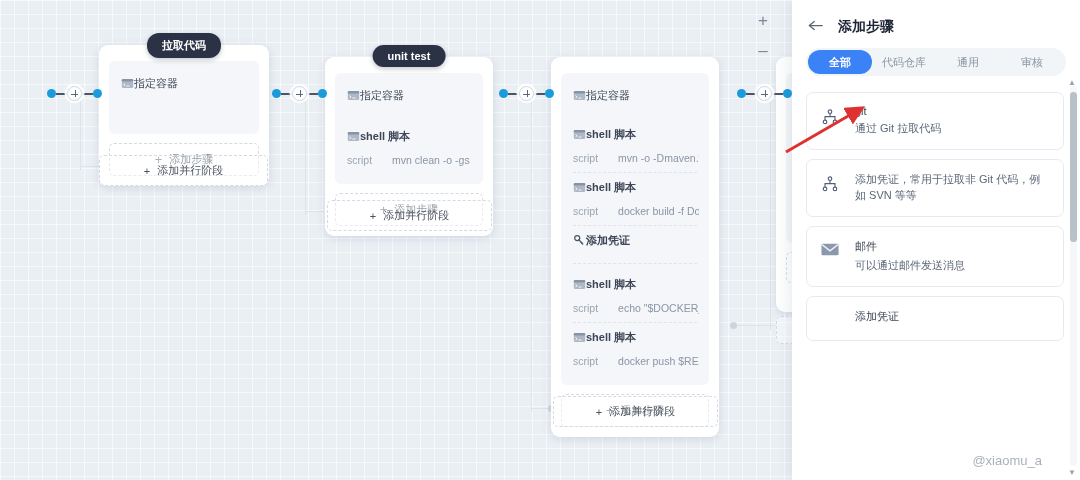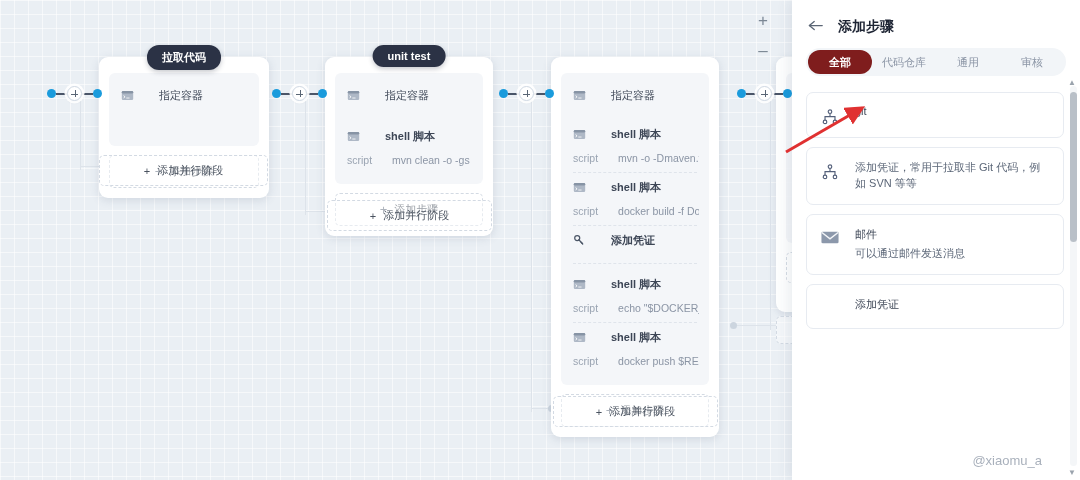--- a/index.html
+++ b/index.html
@@ -78,21 +78,21 @@
   }
   .stage-card {
     background: #fff; border-radius: 9px;
     box-shadow: 0 2px 10px rgba(70,90,120,.16);
     padding: 16px 10px 10px; position: relative;
   }
   .steps-box {
     background: #f4f6f9; border-radius: 6px; padding: 8px 10px 10px;
   }
   .step-row {
-    display: flex; align-items: center; gap: 25px;
+    display: flex; align-items: center; gap: 0;
     padding: 7px 2px; font-size: 11px; color: #3d4656;
   }
   .step-row.bold { font-weight: bold; }
   .step-sub {
     display: flex; gap: 20px; font-size: 10.5px; color: #8b95a5;
     padding: 3px 2px 8px 2px; white-space: nowrap; overflow: hidden; align-items: center;
   }
   .step-sub .k { color: #9aa4b2; }
   .divider { height: 1px; border-top: 1px dashed #dfe4eb; margin: 0 2px; }
 
@@ -131,21 +131,21 @@
   .panel-title { font-size: 14px; font-weight: bold; color: #1d2433; }
 
   .tabs {
     margin: 0 14px; background: #f2f5f8; border-radius: 16px;
     display: flex; align-items: center; height: 28px; padding: 0 2px;
   }
   .tab {
     flex: 1; text-align: center; font-size: 11px; color: #8b95a5;
     line-height: 24px; border-radius: 13px; cursor: pointer;
   }
-  .tab.active { background: #7f1d1d; color: #fff; font-weight: bold; }
+  .tab.active { background: #3b82f6; color: #fff; font-weight: bold; }
 
   .list {
     position: absolute; left: 0; right: 0; top: 82px; bottom: 0;
     overflow: hidden; padding: 10px 16px 0 14px;
   }
   .card {
     border: 1px solid #e7ebf1; border-radius: 7px;
     display: flex; gap: 12px; align-items: flex-start;
     padding: 12px 12px 12px 10px; margin-bottom: 9px; cursor: pointer;
     background: #fff;
@@ -225,21 +225,21 @@
       <div class="dot"></div>
     </div>
     <div class="conn" style="left:737px; top:86px;">
       <div class="dot"></div>
       <div class="bar"></div>
       <div class="plus"></div>
       <div class="bar"></div>
       <div class="dot"></div>
     </div>
 
-    <div class="stage" style="left:99px; top:57px; width:170px;">
+    <div class="stage" style="left:99px; top:45px; width:170px;">
       <div class="stage-label">拉取代码</div>
       <div class="stage-card">
         <div class="steps-box">
           <div class="step-row">
             <span class="ico">
               <svg width="13" height="13" viewBox="0 0 16 16">
                   <rect x="1" y="2.5" width="14" height="11" rx="1.5" fill="#aeb8c6"></rect>
                   <rect x="1" y="2.5" width="14" height="3" rx="1.5" fill="#8794a5"></rect>
                   <path d="M3.2 8.2l1.8 1.4-1.8 1.4" stroke="#fff" stroke-width="1.1" fill="none"></path>
                   <rect x="6.5" y="10.6" width="4" height="1" fill="#fff"></rect>
@@ -449,20 +449,21 @@
         <div class="ic">
           <svg width="16" height="16" viewBox="0 0 18 18">
               <circle cx="9" cy="3" r="2" fill="none" stroke="#54607a" stroke-width="1.3"></circle>
               <circle cx="3.4" cy="14.5" r="2" fill="none" stroke="#54607a" stroke-width="1.3"></circle>
               <circle cx="14.6" cy="14.5" r="2" fill="none" stroke="#54607a" stroke-width="1.3"></circle>
               <path d="M9 5.2v3.3M3.4 12.4V8.6h11.2v3.8" stroke="#54607a" stroke-width="1.3" fill="none"></path>
             </svg>
         </div>
         <div class="txt">
           <div class="name">git</div>
+          <div class="desc">通过 Git 拉取代码</div>
         </div>
       </div>
 
       <div class="card">
         <div class="ic">
           <svg width="16" height="16" viewBox="0 0 18 18">
               <circle cx="9" cy="3" r="2" fill="none" stroke="#54607a" stroke-width="1.3"></circle>
               <circle cx="3.4" cy="14.5" r="2" fill="none" stroke="#54607a" stroke-width="1.3"></circle>
               <circle cx="14.6" cy="14.5" r="2" fill="none" stroke="#54607a" stroke-width="1.3"></circle>
               <path d="M9 5.2v3.3M3.4 12.4V8.6h11.2v3.8" stroke="#54607a" stroke-width="1.3" fill="none"></path>

